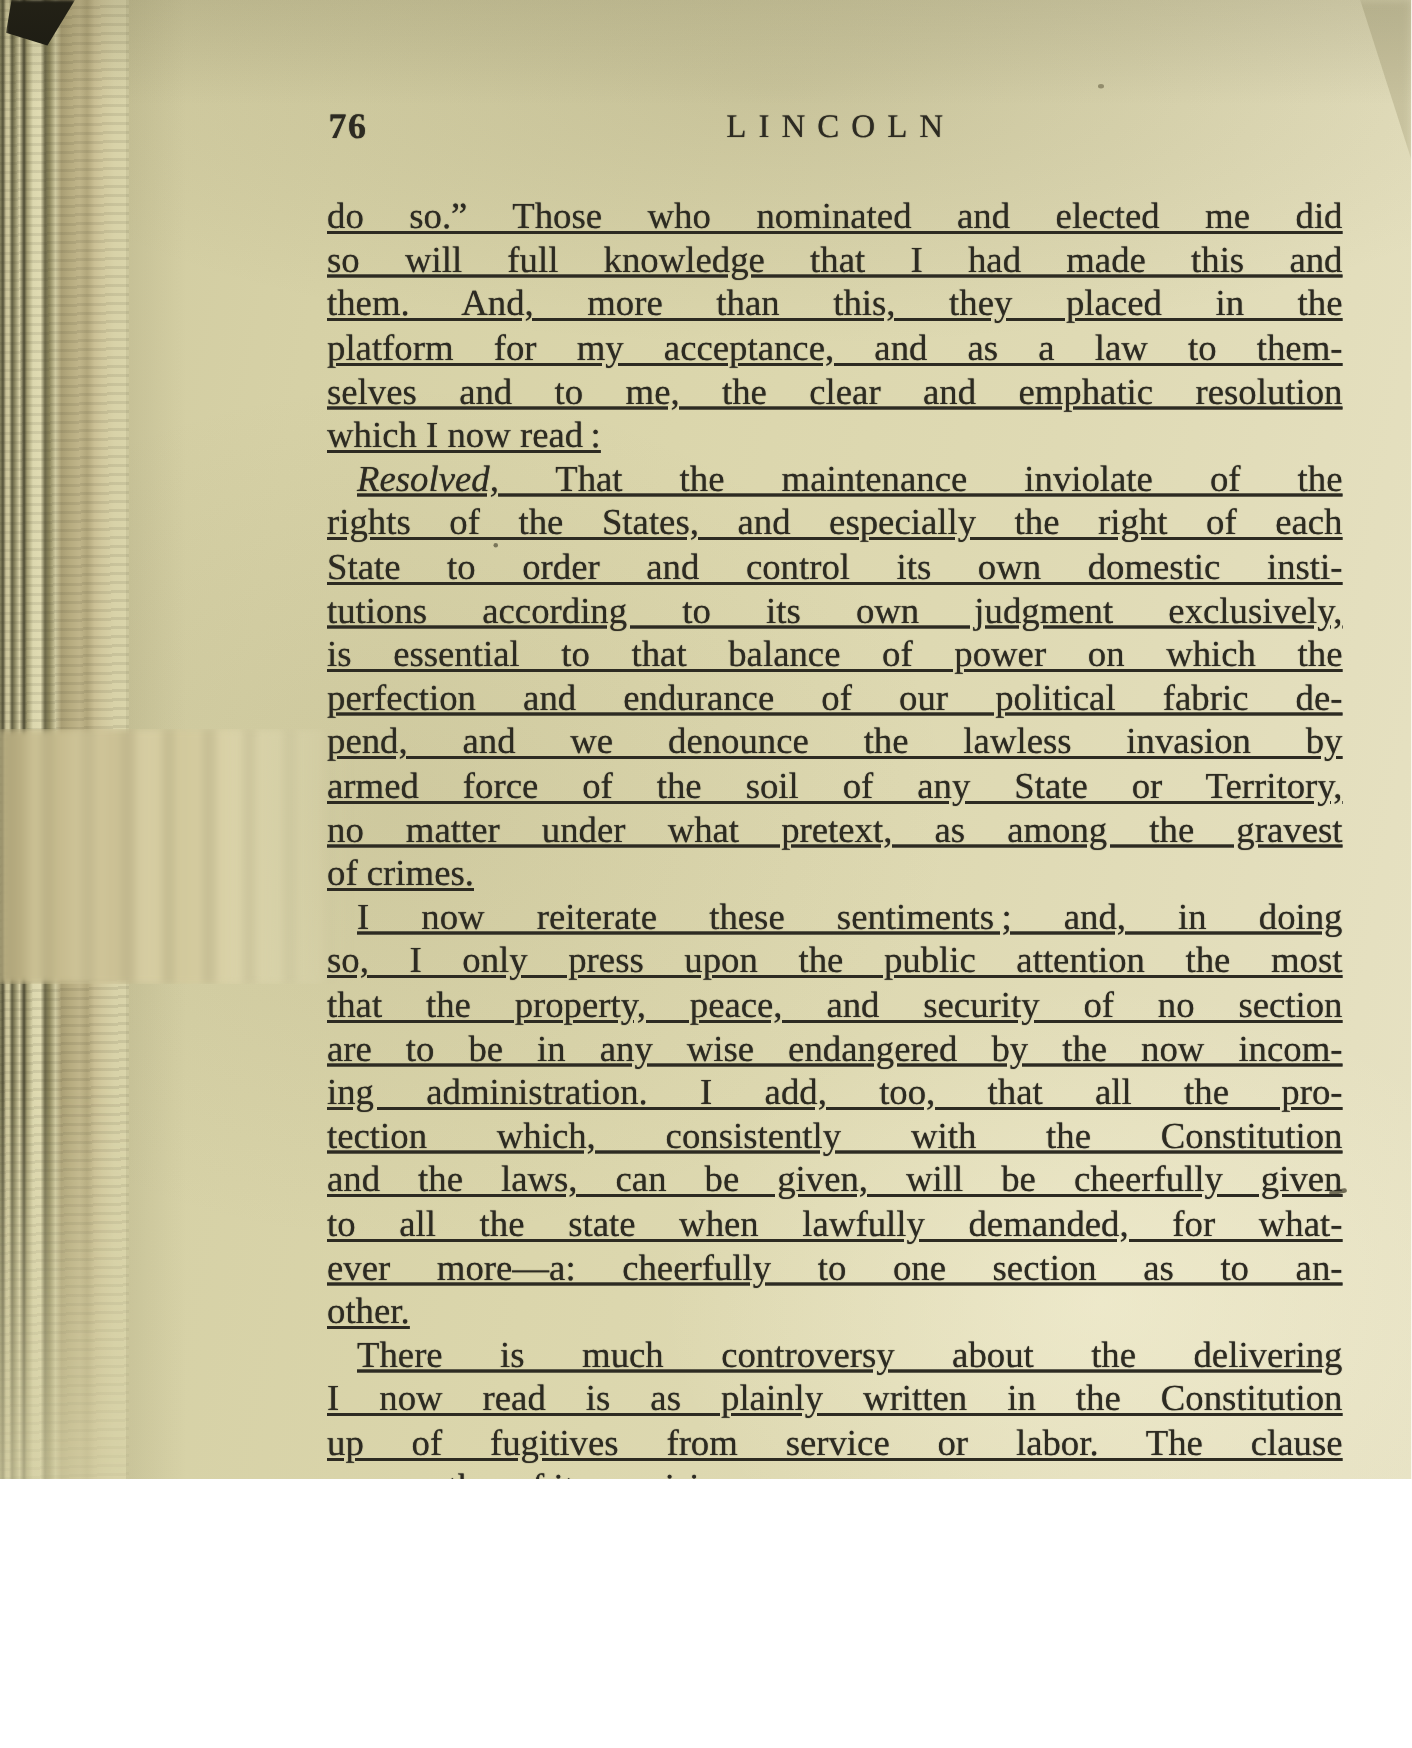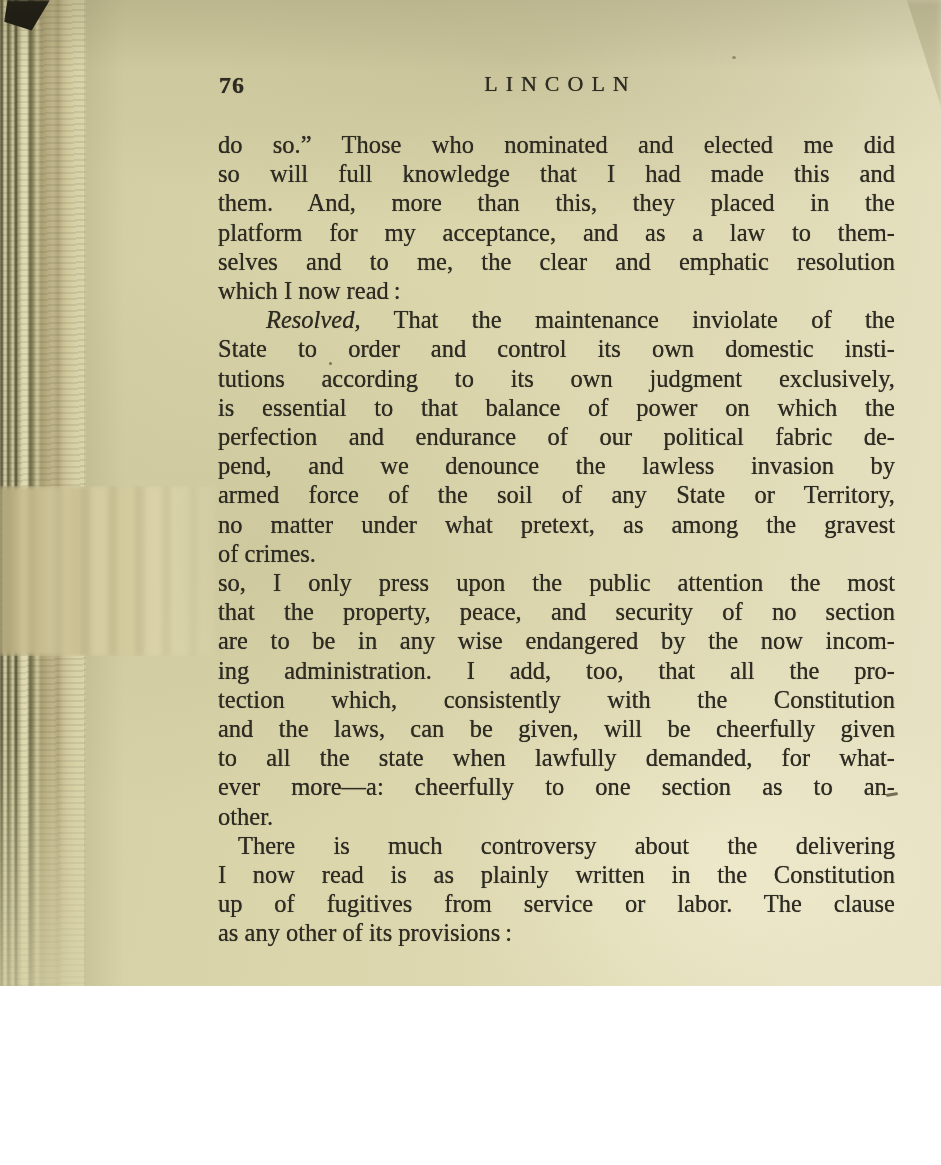--- a/index.html
+++ b/index.html
@@ -80,24 +80,24 @@
   .running-title {
     font-size:22px; letter-spacing:8px; text-indent:8px; line-height:36px; display:inline-block;
   }
   .page-number {
     position:absolute; left:1px; bottom:3px; font-size:24px; font-weight:bold; letter-spacing:1px;
   }
   .text-block {
     position:absolute; left:218px; top:130px; width:677px;
     font-size:24.5px; line-height:29.2px;
   }
-  .line { text-align:justify; text-align-last:justify; text-justify:inter-word; }
+  .line { text-align:justify; text-align-last:justify; text-justify:inter-word;text-decoration:underline; }
   .line.indent { text-indent:20px; }
   .line.flush  { text-align-last:left; }
-  .ital { font-style:italic;margin-left:28px; }
+  .ital { font-style:italic; }
 </style>
 </head>
 <body>
 
 <div id="page">
 
   <div class="gutter"></div>
   <div class="edge-shadow"></div>
   <div class="blur-band"></div>
   <div class="corner-black"></div>
@@ -113,28 +113,30 @@
   </div>
 
   <div class="text-block ink">
       <div class="line">do so.”  Those who nominated and elected me did</div>
       <div class="line">so will full knowledge that I had made this and</div>
       <div class="line">them.  And, more than this, they placed in the</div>
       <div class="line">platform for my acceptance, and as a law to them-</div>
       <div class="line">selves and to me, the clear and emphatic resolution</div>
       <div class="line flush">which I now read :</div>
       <div class="line indent"><span class="ital">Resolved,</span> That the maintenance inviolate of the</div>
+      <div class="line">rights of the States, and especially the right of each</div>
       <div class="line">State to order and control its own domestic insti-</div>
       <div class="line">tutions according to its own judgment exclusively,</div>
       <div class="line">is essential to that balance of power on which the</div>
       <div class="line">perfection and endurance of our political fabric de-</div>
       <div class="line">pend, and we denounce the lawless invasion by</div>
       <div class="line">armed force of the soil of any State or Territory,</div>
       <div class="line">no matter under what pretext, as among the gravest</div>
       <div class="line flush">of crimes.</div>
+      <div class="line indent">I now reiterate these sentiments ; and, in doing</div>
       <div class="line">so, I only press upon the public attention the most</div>
       <div class="line">that the property, peace, and security of no section</div>
       <div class="line">are to be in any wise endangered by the now incom-</div>
       <div class="line">ing administration.  I add, too, that all the pro-</div>
       <div class="line">tection which, consistently with the Constitution</div>
       <div class="line">and the laws, can be given, will be cheerfully given</div>
       <div class="line">to all the state when lawfully demanded, for what-</div>
       <div class="line">ever more—a: cheerfully to one section as to an-</div>
       <div class="line flush">other.</div>
       <div class="line indent">There is much controversy about the delivering</div>

